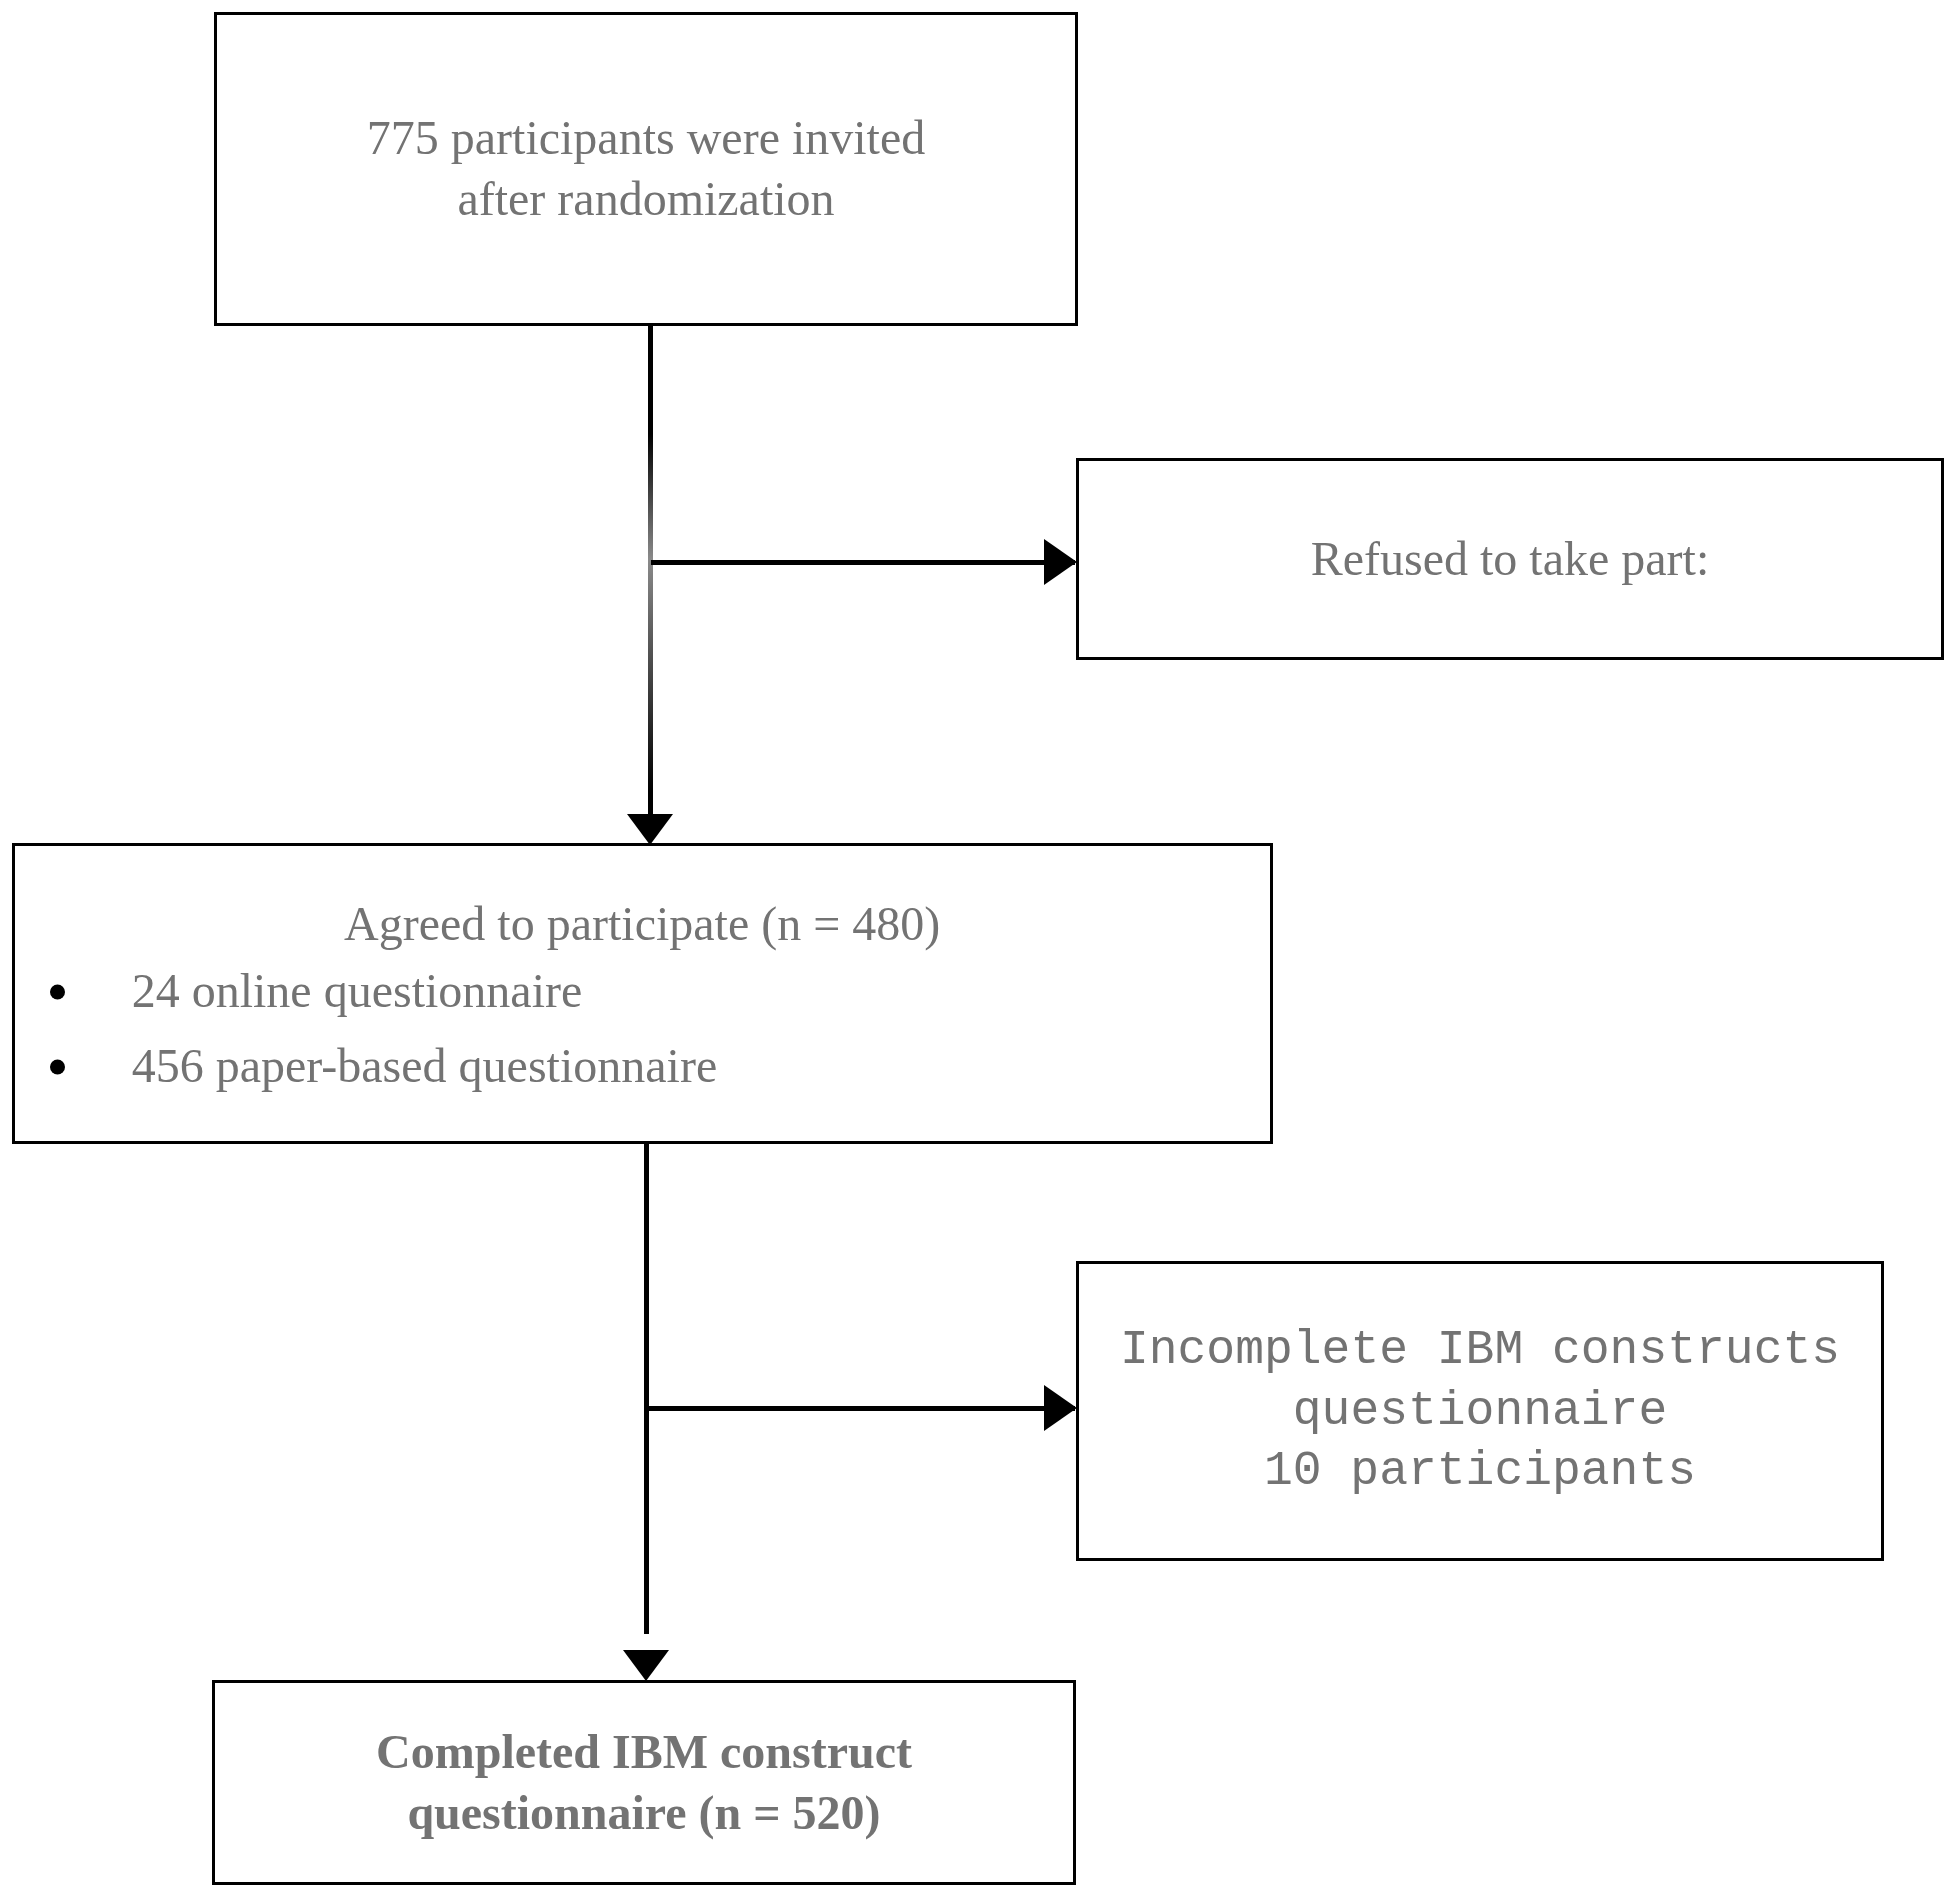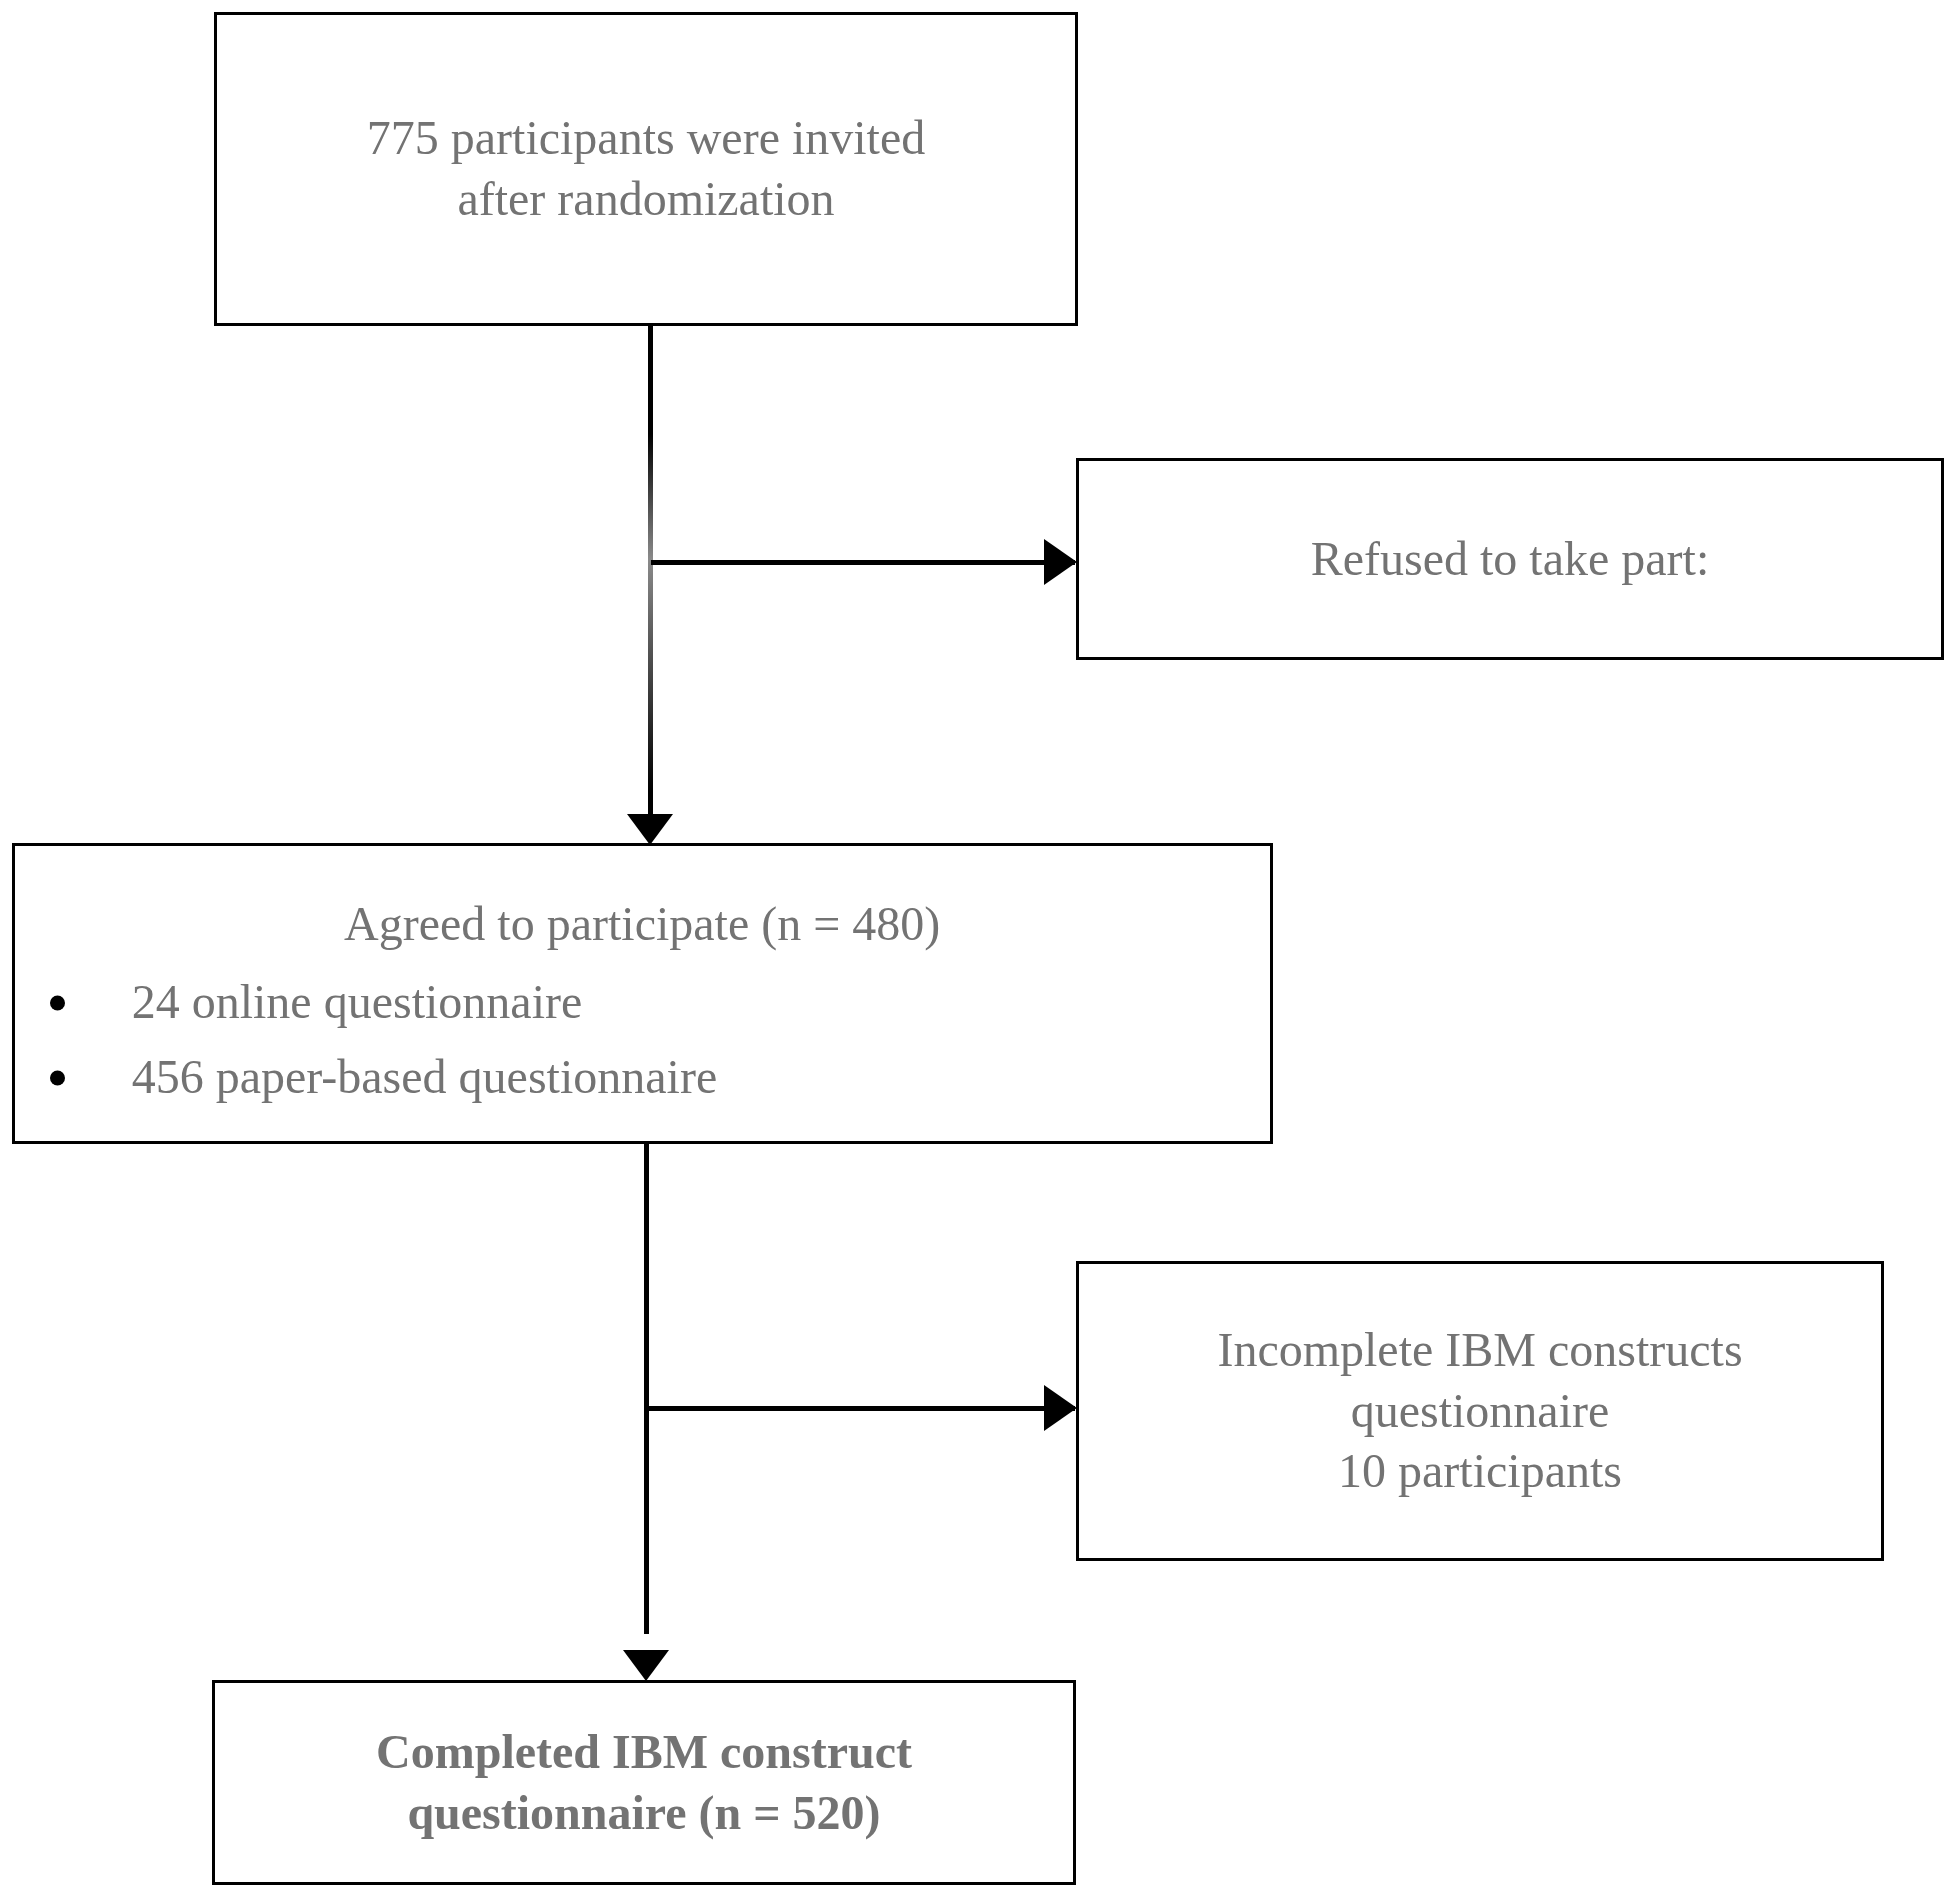--- a/index.html
+++ b/index.html
@@ -33,29 +33,29 @@
     line-height: 1.26;
     white-space: nowrap;
     letter-spacing: 0px;
   }
 
   
   #box-invited   { left: 214px;  top: 11.7px;   width: 864px; height: 314px; }
   #box-refused   { left: 1076px; top: 458px;  width: 868px; height: 202px; }
   #box-agreed    { left: 11.7px;   top: 843px; width: 1261px; height: 301px;
                    justify-content: flex-start; align-items: stretch; padding-top: 48px; }
-  #box-incomplete{ left: 1076px; top: 1261px; width: 808px; height: 300px; }
+  #box-incomplete{ left: 1076px; top: 1261px; width: 808px; height: 300px; font-family: Liberation Mono, monospace; }
   #box-completed { left: 212px;  top: 1680px; width: 864px; height: 205px; font-weight: bold; }
 
   
   .agreed-title {
     text-align: center;
     font-size: 48px;
     line-height: 1.26;
-    margin-bottom: 11px;
+    margin-bottom: 0;
     white-space: nowrap;
   }
   .bullet-list {
     list-style: none;
     margin: 0;
     padding: 0;
   }
   .bullet-item {
     position: relative;
     font-size: 48px;

